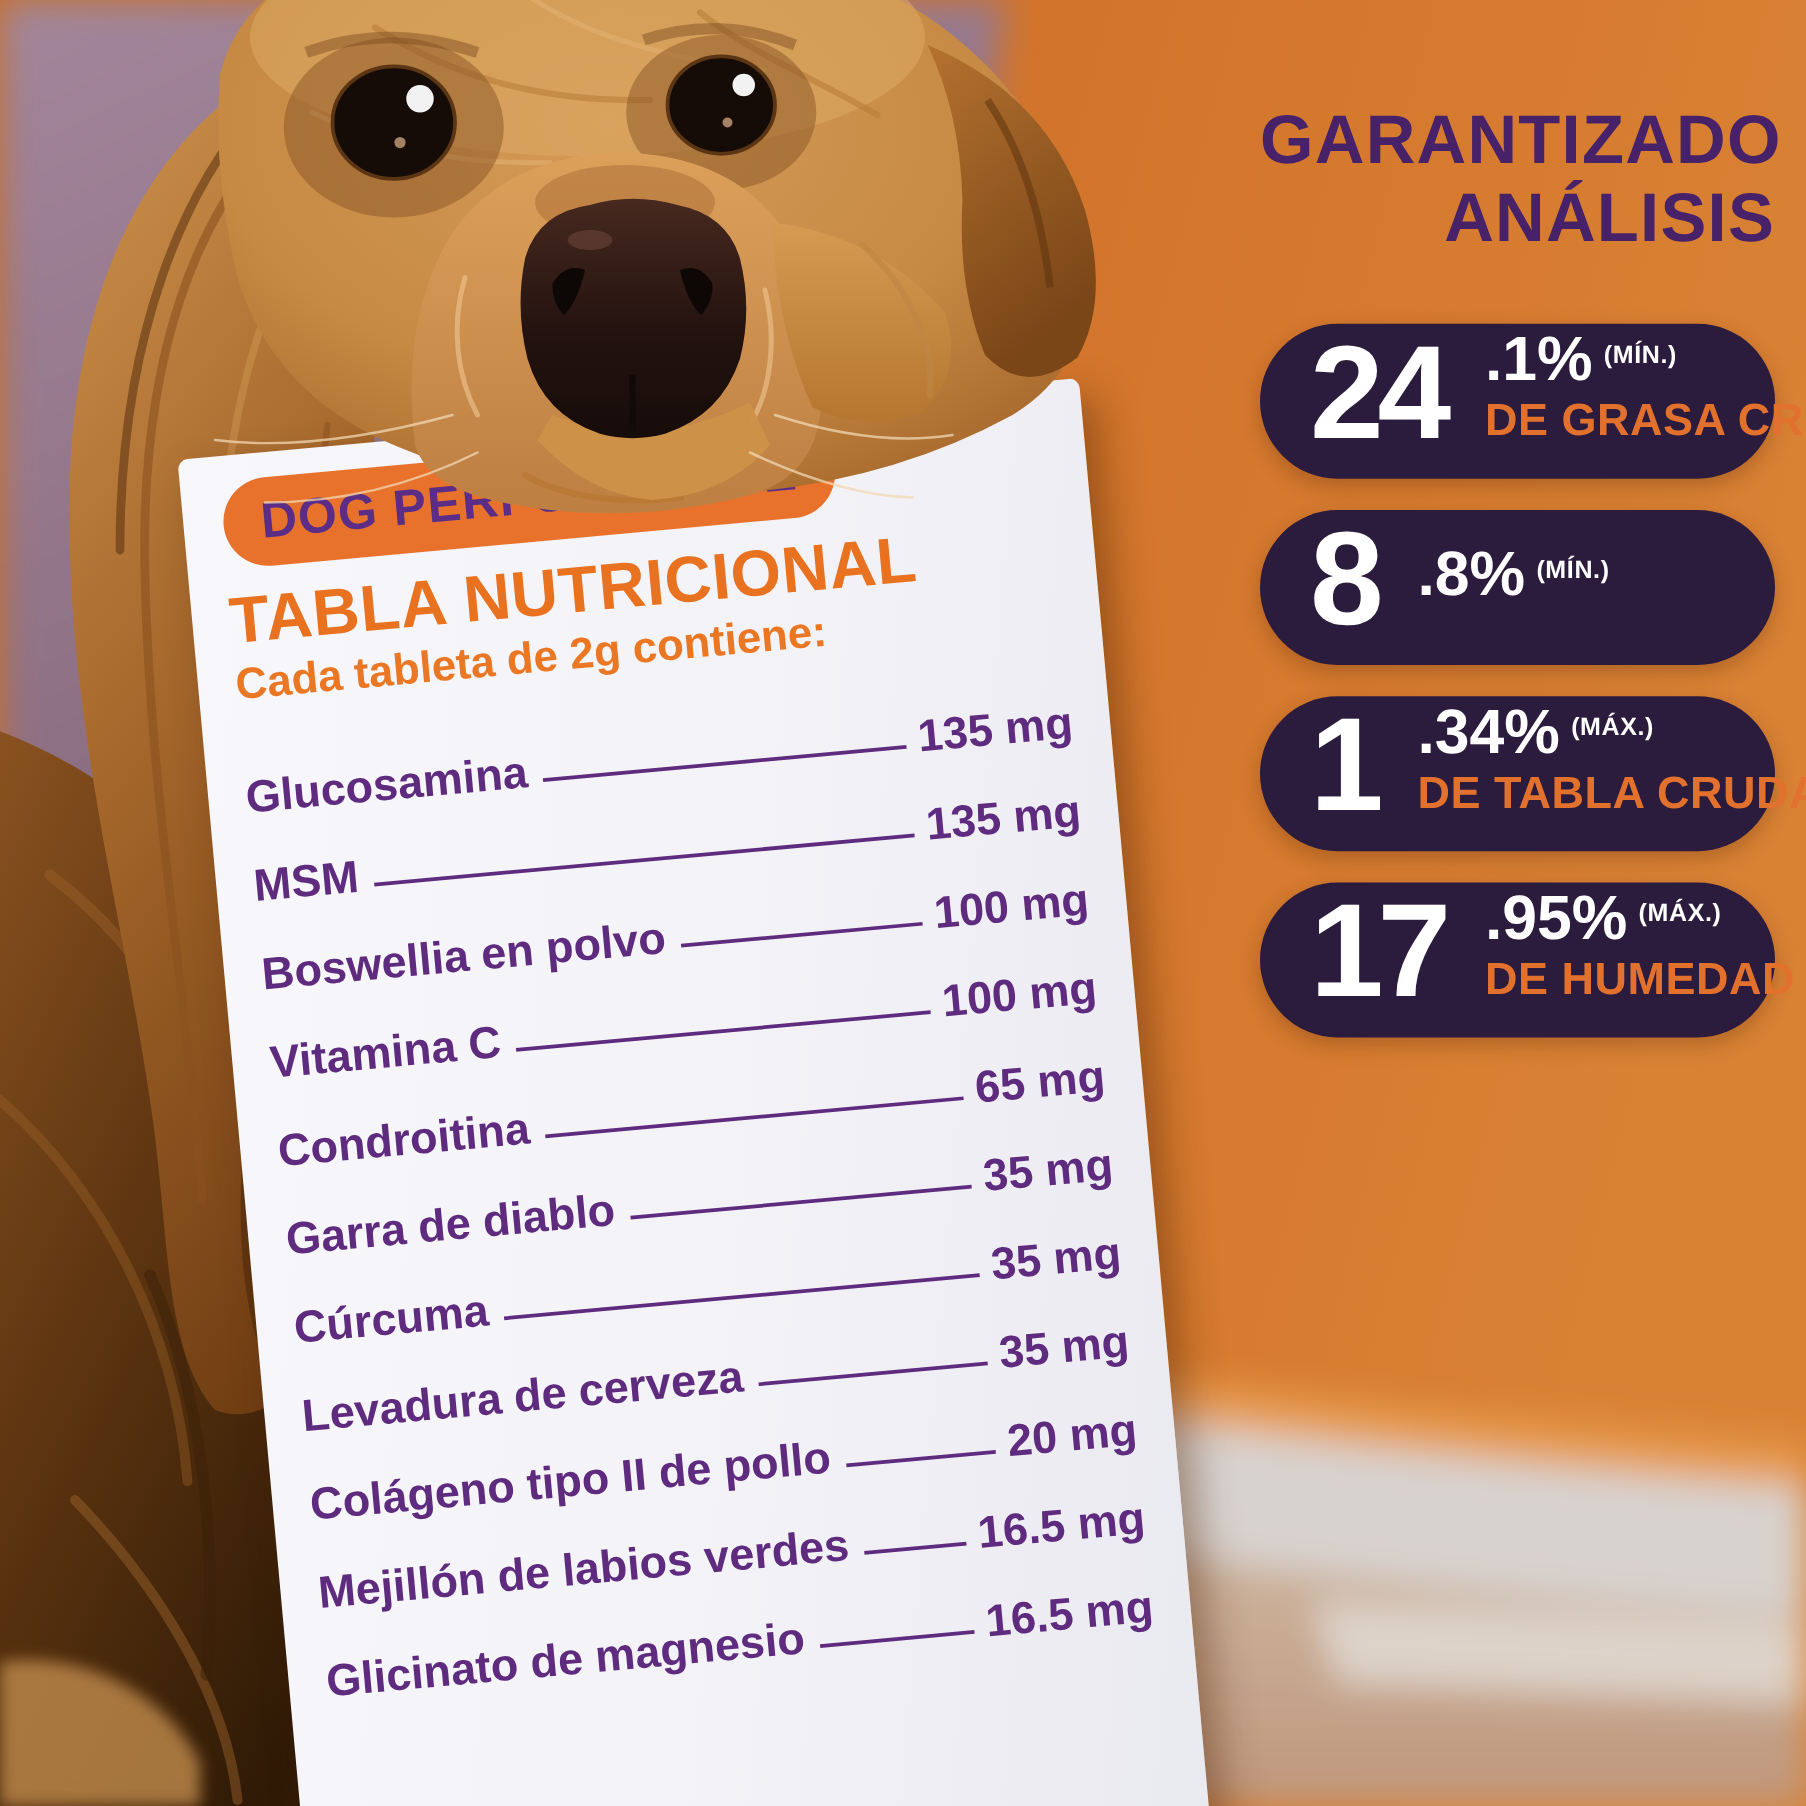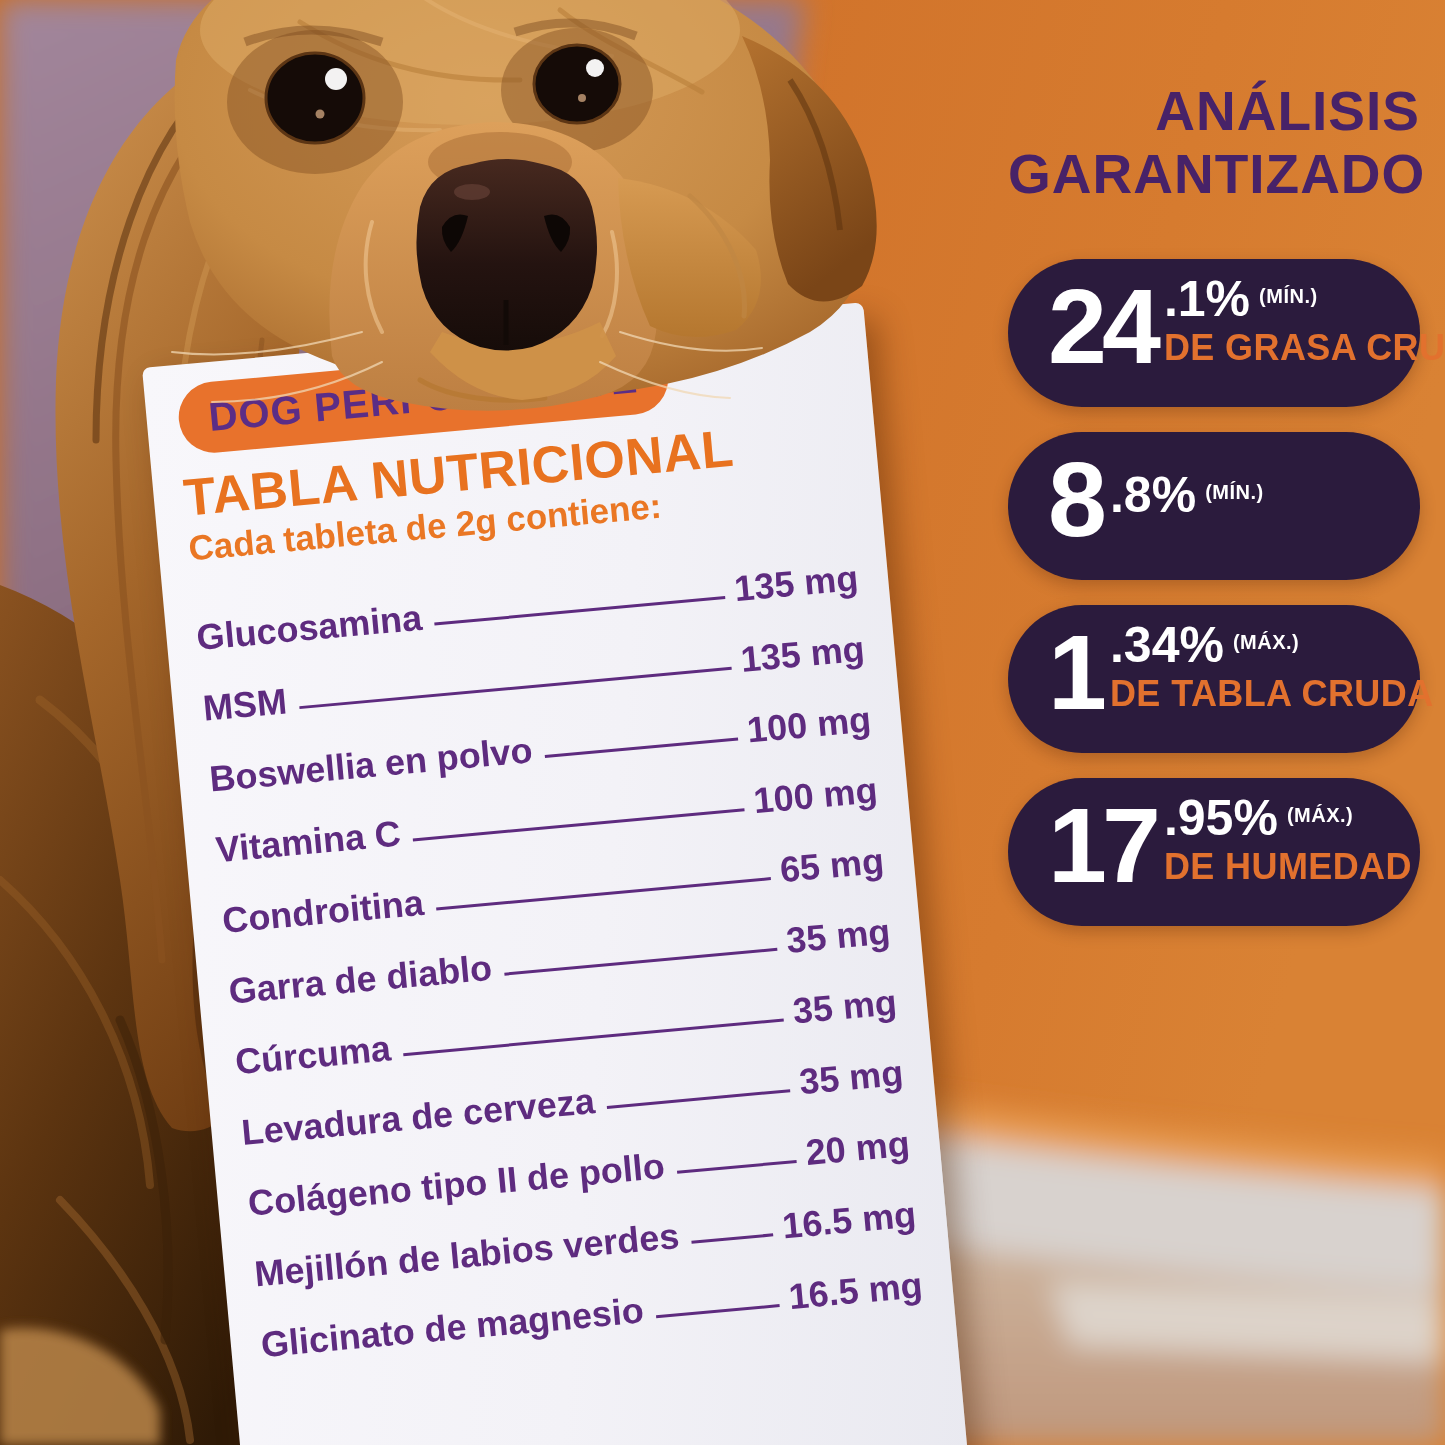--- a/index.html
+++ b/index.html
@@ -25,23 +25,23 @@
   .row{display:flex;align-items:flex-end;height:71px;padding-bottom:5px;box-sizing:border-box;}
   .row-name{color:#5e2b7f;font-size:36px;font-weight:bold;white-space:nowrap;line-height:1;}
   .row-line{flex:1;border-bottom:3px solid #5e2b7f;margin:0 10px 9px 12px;min-width:12px;}
   .row-val{color:#5e2b7f;font-size:36px;font-weight:bold;white-space:nowrap;line-height:1;}
 
   
   .analysis{position:absolute;top:80px;right:25px;width:412px;z-index:3;text-align:right;}
   .analysis-title{color:#472268;font-size:55px;font-weight:bold;line-height:1.14;
         letter-spacing:1px;}
   .pills{margin-top:54px;}
-  .pill{height:148px;border-radius:80px;background:#2b1b3d;margin-top:25px;
+  .pill{height:124px;border-radius:80px;background:#2b1b3d;margin-top:25px;
         display:flex;align-items:center;padding:0 30px 16px 40px;box-sizing:border-box;
-        text-align:left;box-shadow:0 6px 16px rgba(60,20,0,.25);}
+        text-align:left;box-shadow:0 6px 16px rgba(60,20,0,.25);gap:24px;}
   .pill:first-child{margin-top:0;}
   .pill-number{color:#ffffff;font-size:106px;font-weight:bold;line-height:.9;
         letter-spacing:-5px;margin-top:2px;}
   .pill-right{margin-left:8px;margin-top:-6px;}
   .pill-toprow{display:flex;align-items:flex-start;}
   .pill-decimal{color:#ffffff;font-size:50px;font-weight:bold;line-height:.95;}
   .pill-qualifier{color:#ffffff;font-size:20px;font-weight:bold;margin:9px 0 0 9px;
         letter-spacing:.5px;}
   .pill-label{color:#e2712e;font-size:36px;font-weight:bold;margin-top:4px;
         letter-spacing:.4px;white-space:nowrap;}
@@ -272,22 +272,22 @@
     <g fill="none" stroke="#f1d8b4" stroke-width="2" opacity=".75" stroke-linecap="round">
       <path d="M362,332 Q252,362 172,352"></path>
       <path d="M382,362 Q302,402 212,402"></path>
       <path d="M620,332 Q700,358 762,348"></path>
       <path d="M600,362 Q672,396 730,398"></path>
     </g>
   </svg>
 
   <div class="analysis">
     <div class="analysis-title">
+      <div>GARANTIZADO</div>
       <div>ANÁLISIS</div>
-      <div>GARANTIZADO</div>
     </div>
     <div class="pills">
 
         <div class="pill">
           <div class="pill-number">24</div>
           <div class="pill-right">
             <div class="pill-toprow">
               <span class="pill-decimal">.1%</span>
               <span class="pill-qualifier">(MÍN.)</span>
             </div>

